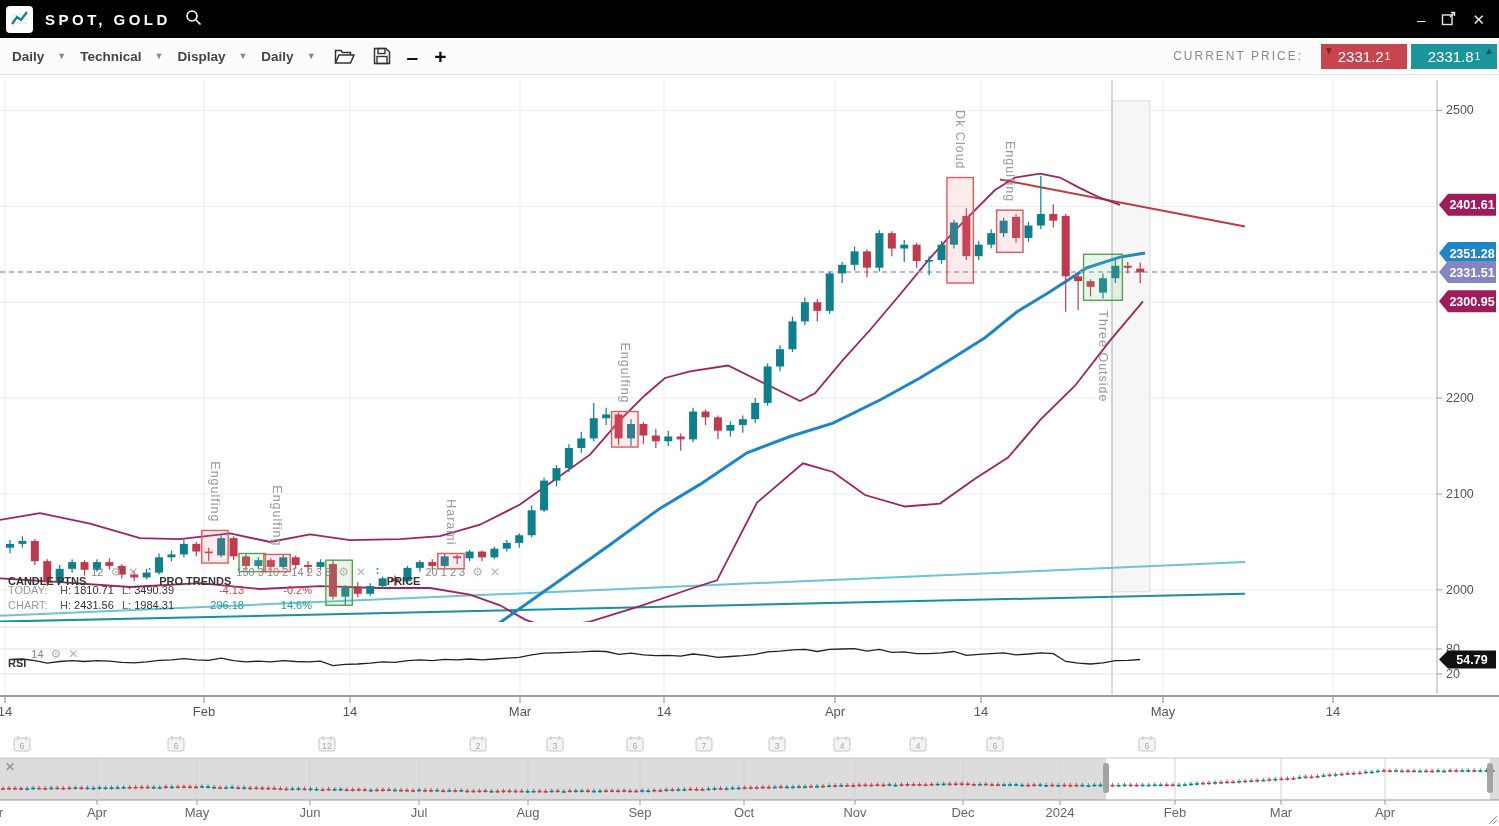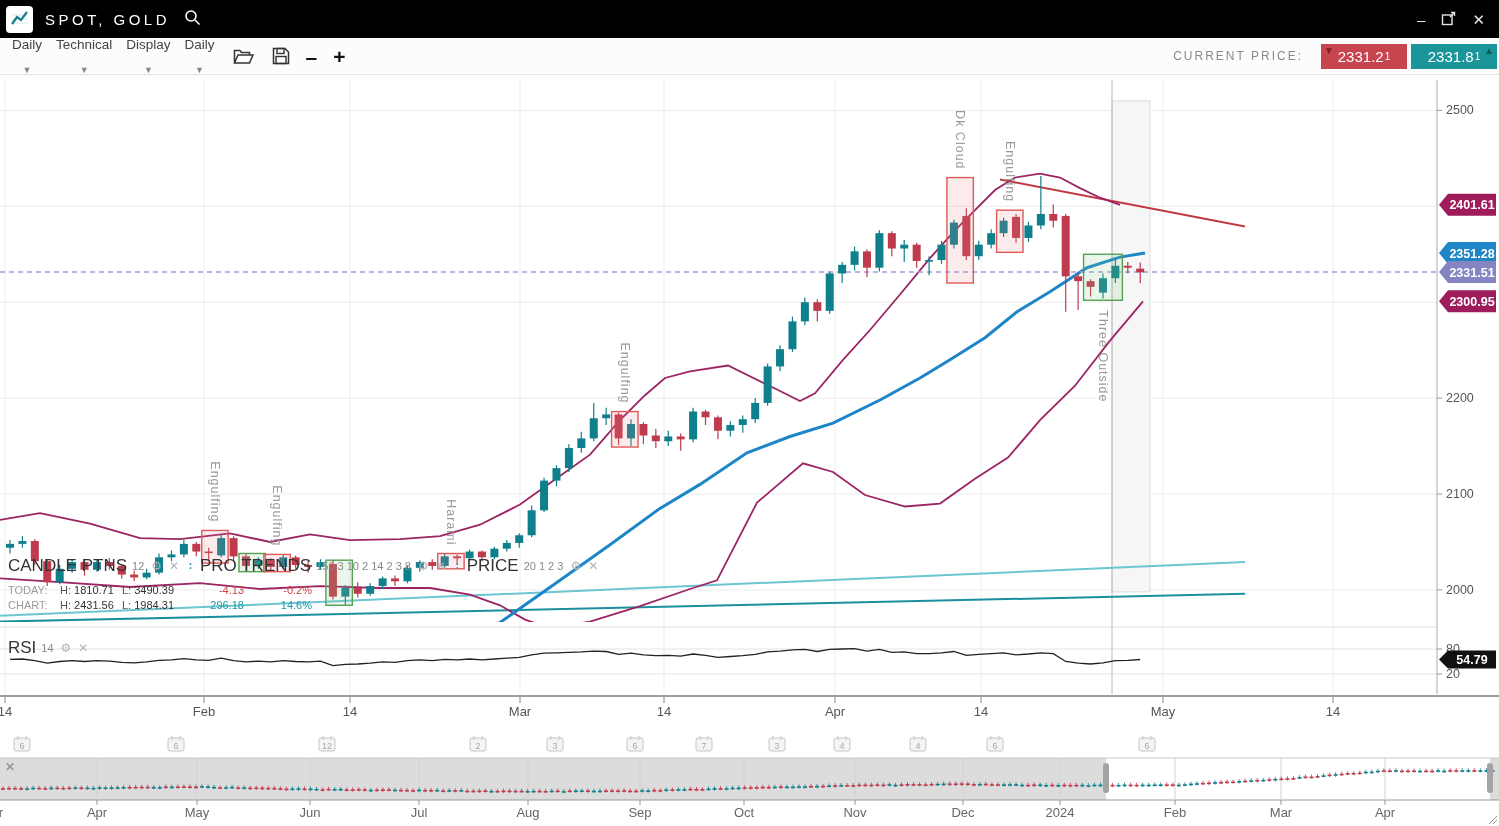--- a/index.html
+++ b/index.html
@@ -5,51 +5,51 @@
   * { box-sizing: border-box; }
   html,body { margin:0; padding:0; width:1499px; height:826px; overflow:hidden;
     background:#fff; font-family:"Liberation Sans", sans-serif; }
   #app { position:relative; width:1499px; height:826px; }
 
   
   .titlebar { position:absolute; left:0; top:0; width:1499px; height:38px; background:#000;
     display:flex; align-items:center; color:#fff; }
   .logo { width:27px; height:27px; background:#fff; border-radius:4px; margin-left:6px;
     display:flex; align-items:center; justify-content:center; }
-  .app-title { margin-left:12px; font-size:15px; letter-spacing:3.5px; font-weight:400; color:#fdfdfd; }
+  .app-title { margin-left:12px; font-size:15px; letter-spacing:3.5px; font-weight:700; color:#fdfdfd; }
   .search-ic { margin-left:14px; }
   .win-controls { margin-left:auto; display:flex; align-items:center; gap:16px; padding-right:14px; color:#e6e6e6; }
   .win-btn { font-size:15px; cursor:default; line-height:1; }
 
   
   .toolbar { position:absolute; left:0; top:38px; width:1499px; height:37px; background:#fcfcfc;
     border-bottom:1px solid #e3e3e3; display:flex; align-items:center; }
   .menu-item { display:flex; align-items:center; gap:13px; margin-left:14px; color:#444;
-    font-size:13.5px; font-weight:400;flex-direction:column; }
+    font-size:13.5px; font-weight:700; }
   .menu-item:first-child { margin-left:12px; }
   .caret { font-size:9px; color:#888; }
   .tool-ic { margin-left:18px; color:#333; display:flex; align-items:center; }
   .zoom-btn { margin-left:16px; font-size:21px; font-weight:700; color:#111; line-height:1; }
   .price-zone { margin-left:auto; display:flex; align-items:center; padding-right:2px; }
   .cp-label { color:#8a8a8a; font-size:12px; letter-spacing:2px; margin-right:14px; }
   .badge { position:relative; width:86px; height:25px; display:flex; align-items:center;
     justify-content:center; color:#fff; font-size:15px; font-weight:400; margin-left:4px; }
   .badge .pip { font-size:10px; margin-left:1px; }
   .badge .arr { position:absolute; font-size:10px; top:1px; }
   .badge-bid .arr { left:3px; }
   .badge-ask .arr { right:3px; }
 
   
   #chart-svg { position:absolute; left:0; top:0; }
   svg text { font-family:"Liberation Sans", sans-serif; }
 
   
   .ind-row { position:absolute; left:8px; display:flex; align-items:center; font-size:11px;
     color:#777; white-space:nowrap; z-index:5; }
-  .ind-name { font-weight:400; color:#333; font-size:17px; }
+  .ind-name { font-weight:700; color:#333; font-size:11px;margin-top:19px; }
   .ind-params { margin-left:5px; color:#888; }
   .mini-ic { margin-left:7px; color:#b3b3b3; font-size:12px; line-height:1; cursor:pointer; }
   .sep-dots { margin:0 8px 0 10px; color:#2a9bbf; font-weight:700; }
   .stat-row { position:absolute; left:8px; font-size:11px; color:#555; white-space:nowrap; z-index:5; }
   .stat-row span { display:inline-block; }
   .st-label { color:#9a9a9a; width:52px; }
   .st-h { width:62px; } .st-l { width:57px; }
   .st-hv, .st-lv { color:#333; width:58px; }
   .neg { color:#cf4444; } .pos { color:#1b9aa5; }
   .st-chg { width:47px; text-align:right; margin-left:18px; }

